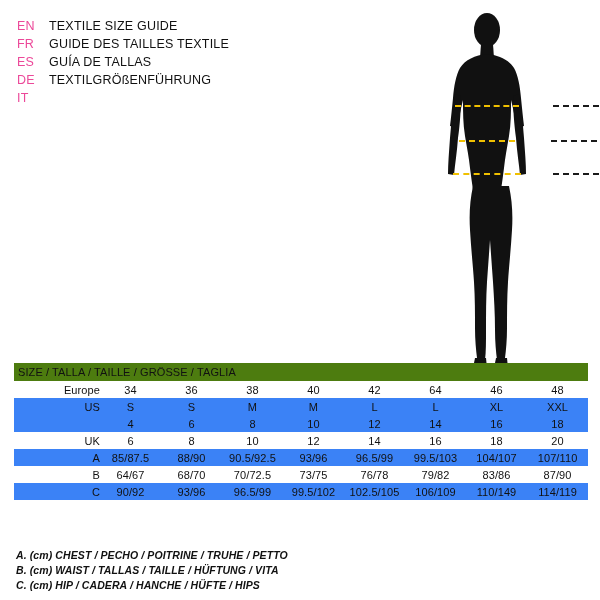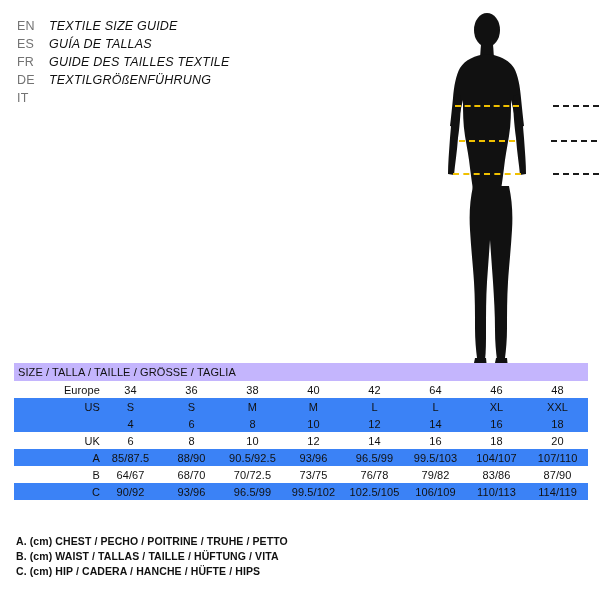--- a/index.html
+++ b/index.html
@@ -30,28 +30,27 @@
   .lang-row {
     display: flex;
     align-items: baseline;
     height: 18px;
     line-height: 18px;
   }
   .lang-code {
     width: 32px;
     font-size: 12.5px;
     letter-spacing: 0.2px;
-    color: #737373;
+    color: #ec4899;
   }
   .lang-text {
     font-size: 12.5px;
     letter-spacing: 0.2px;
     color: #111;
     white-space: nowrap;
-    font-style: italic;
   }
 
   
   .figure-area {
     position: absolute;
     top: 8px;
     left: 415px;
     width: 185px;
     height: 365px;
   }
@@ -101,66 +100,67 @@
     padding: 0;
     text-align: center;
     letter-spacing: 0.1px;
   }
   table.size-table td.label {
     text-align: right;
     padding-left: 4px;
     margin-top: 28px;
   }
   tr.head td {
-    background: #c4b5fd;
+    background: #4d7c0f;
     font-weight: normal;
     text-align: left;
     padding-left: 4px;
     font-size: 11px;
     height: 18px;
   }
   tr.shaded td {
     background: #3b82f6;
   }
   tr.plain td {
     background: #ffffff;
   }
 
   
   .legend {
     position: absolute;
-    top: 534px;
+    top: 548px;
     left: 16px;
     width: 560px;
+    font-style: italic;
   }
   .legend-line {
     font-size: 10.5px;
     font-weight: bold;
     color: #111;
     line-height: 15px;
     letter-spacing: 0.1px;
   }
 </style>
 </head>
 <body>
 
 <div class="page">
 
   <div class="lang-block">
     <div class="lang-row">
       <span class="lang-code">EN</span>
       <span class="lang-text">TEXTILE SIZE GUIDE</span>
     </div>
     <div class="lang-row">
+      <span class="lang-code">FR</span>
+      <span class="lang-text">GUIDE DES TAILLES TEXTILE</span>
+    </div>
+    <div class="lang-row">
       <span class="lang-code">ES</span>
       <span class="lang-text">GUÍA DE TALLAS</span>
-    </div>
-    <div class="lang-row">
-      <span class="lang-code">FR</span>
-      <span class="lang-text">GUIDE DES TAILLES TEXTILE</span>
     </div>
     <div class="lang-row">
       <span class="lang-code">DE</span>
       <span class="lang-text">TEXTILGRÖßENFÜHRUNG</span>
     </div>
     <div class="lang-row">
       <span class="lang-code">IT</span>
     </div>
   </div>
 
@@ -327,21 +327,21 @@
         </tr>
 
         <tr class="shaded">
           <td class="label">C</td>
           <td>90/92</td>
           <td>93/96</td>
           <td>96.5/99</td>
           <td>99.5/102</td>
           <td>102.5/105</td>
           <td>106/109</td>
-          <td>110/113</td>
+          <td>110/149</td>
           <td>114/119</td>
         </tr>
       </tbody>
     </table>
   </div>
 
   <div class="legend">
     <div class="legend-line">A. (cm) CHEST / PECHO / POITRINE / TRUHE / PETTO</div>
     <div class="legend-line">B. (cm) WAIST / TALLAS / TAILLE / HÜFTUNG / VITA</div>
     <div class="legend-line">C. (cm) HIP / CADERA / HANCHE / HÜFTE / HIPS</div>

